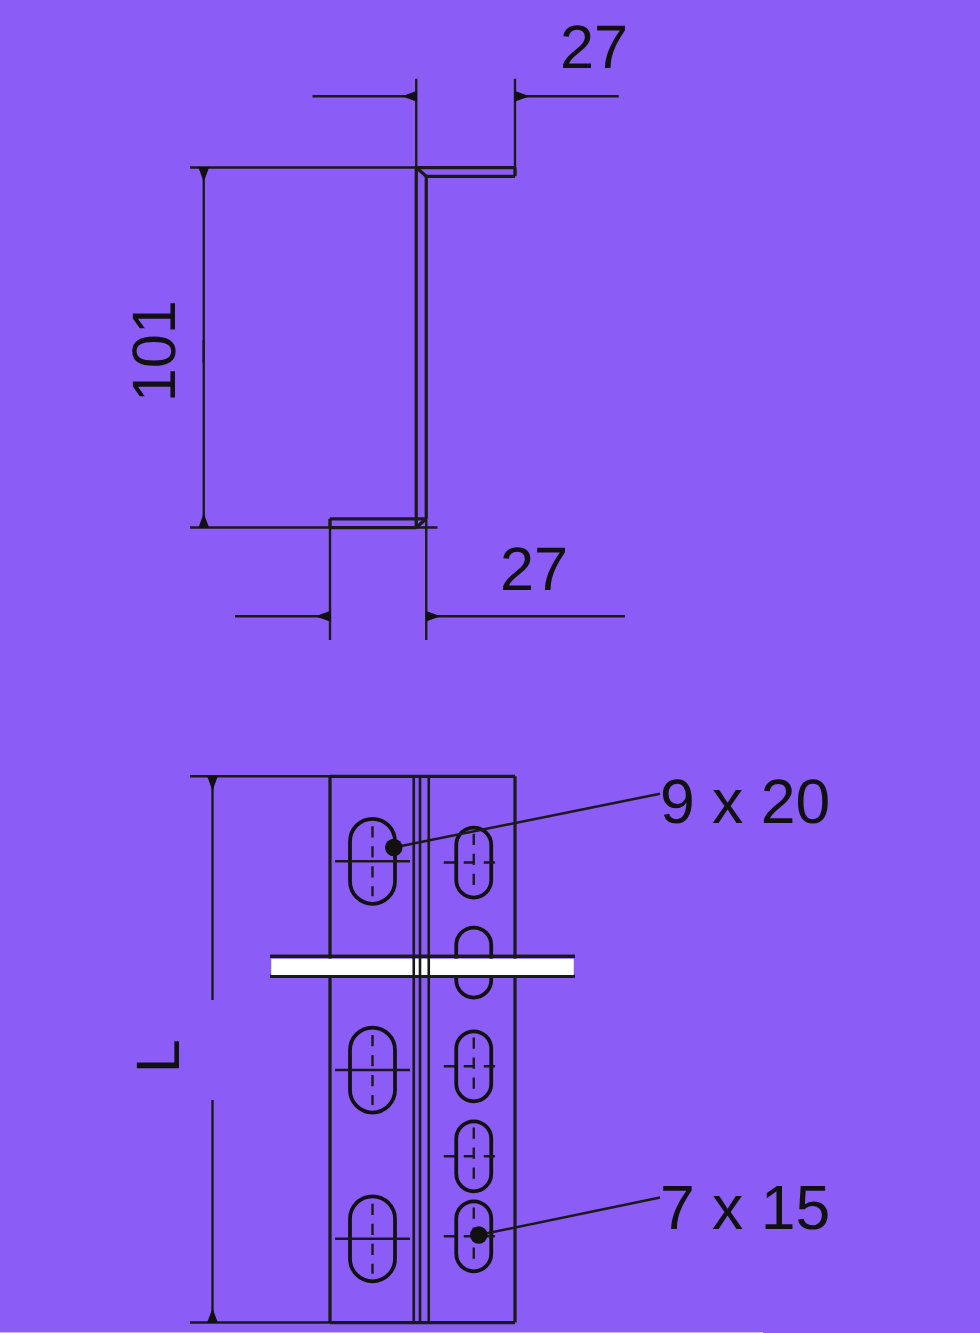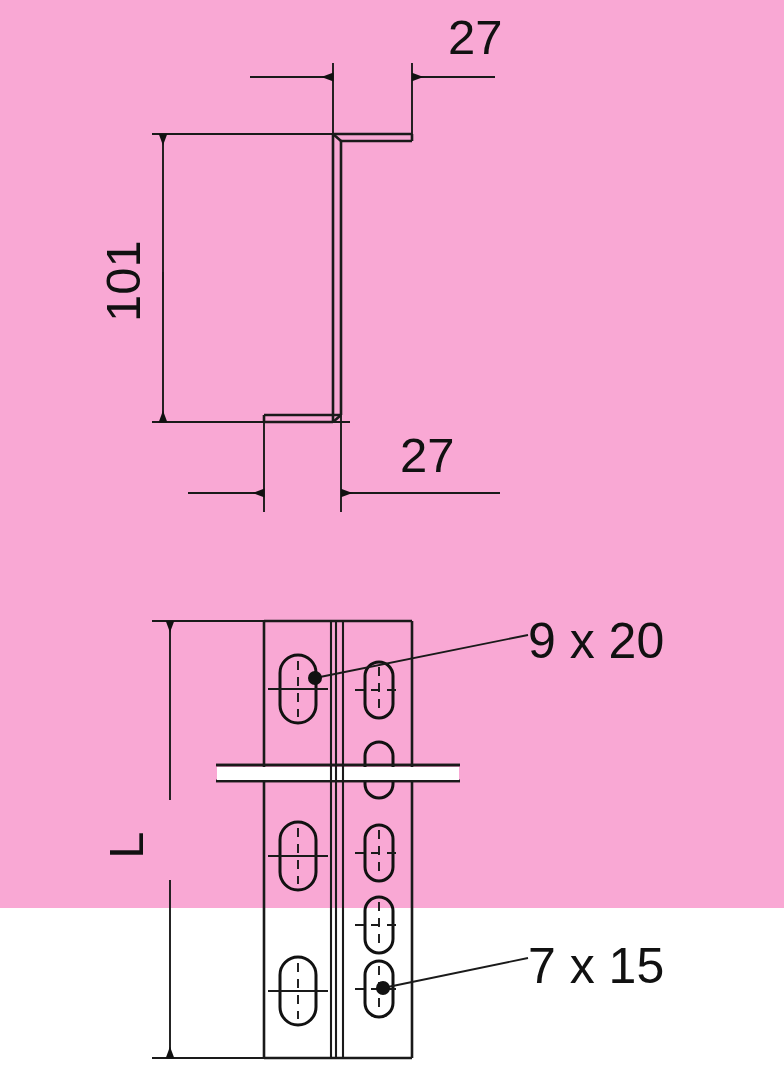--- a/index.html
+++ b/index.html
@@ -9,22 +9,22 @@
   }
   body {
     width: 784px;
     height: 1066px;
     font-family: "Liberation Sans", sans-serif;
     overflow: hidden;
   }
   #drawing-root {
     position: relative;
     width: 784px;
-    height: 908px;
-    background: #f9a8d4;
+    height: 1066px;
+    background: #8b5cf6;
   }
   svg.dwg {
     display: block;
     width: 784px;
     height: 1066px;
   }
   .ln {
     stroke: #1a1a1a;
     fill: none;
     stroke-linecap: butt;

